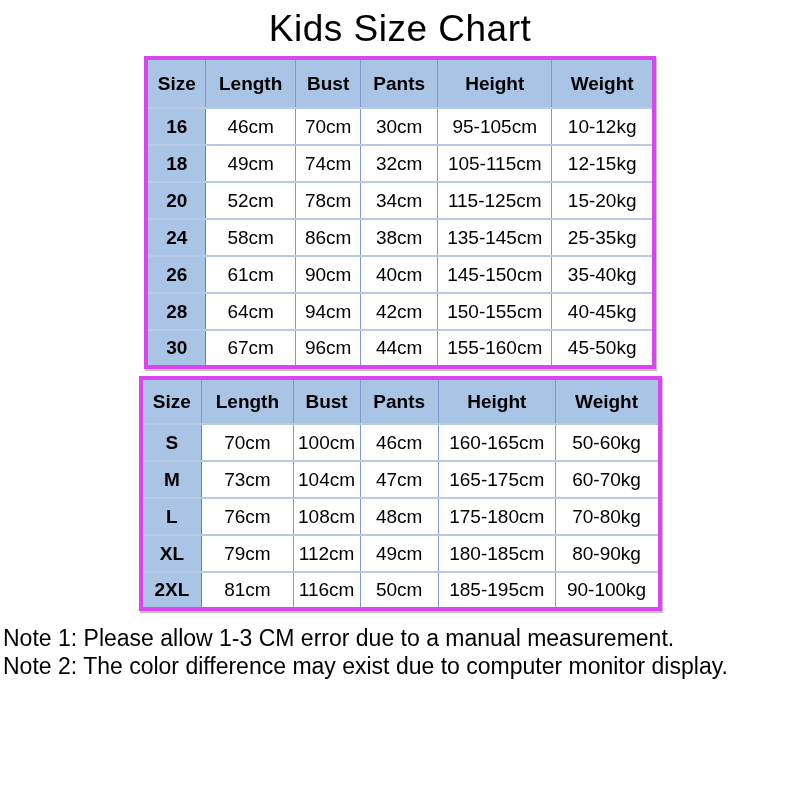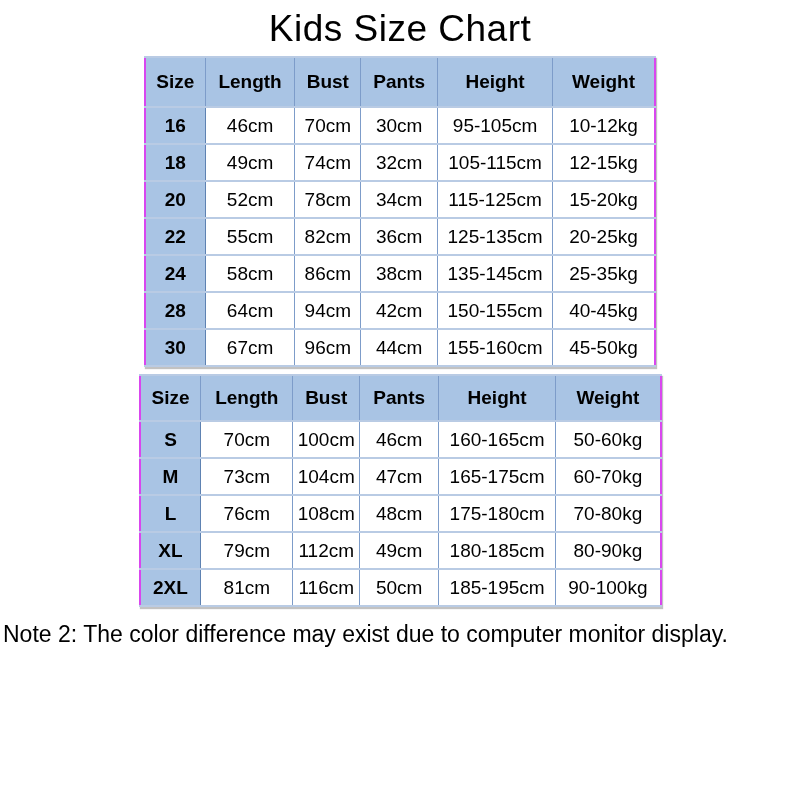--- a/index.html
+++ b/index.html
@@ -24,21 +24,21 @@
     line-height: 1.12;
   }
   .kids-title   { padding-top: 8px; }
   .adults-title { padding-top: 33px; }
 
   table.size-table {
     border-collapse: collapse;
     table-layout: fixed;
     margin: 7px auto 0 auto;
     background: #22c55e;
-    border: 2px solid #d946ef;
+    border: 4px solid #d946ef;
     box-shadow: 1px 2px 1px rgba(120,120,120,0.45);
     padding-left: 24px;
   }
   #kids-table   { width: 512px; }
   #adults-table { width: 523px; }
 
   table.size-table th,
   table.size-table td {
     border-left: 1px solid #7d9cc9;
     border-right: 1px solid #7d9cc9;
@@ -133,34 +133,34 @@
           </tr>
           <tr>
             <th>20</th>
             <td>52cm</td>
             <td>78cm</td>
             <td>34cm</td>
             <td>115-125cm</td>
             <td>15-20kg</td>
           </tr>
           <tr>
-            <th>22</th>
-            <td>55cm</td>
-            <td>82cm</td>
-            <td>36cm</td>
-            <td>125-135cm</td>
-            <td>20-25kg</td>
-          </tr>
-          <tr>
             <th>24</th>
             <td>58cm</td>
             <td>86cm</td>
             <td>38cm</td>
             <td>135-145cm</td>
             <td>25-35kg</td>
+          </tr>
+          <tr>
+            <th>26</th>
+            <td>61cm</td>
+            <td>90cm</td>
+            <td>40cm</td>
+            <td>145-150cm</td>
+            <td>35-40kg</td>
           </tr>
           <tr>
             <th>28</th>
             <td>64cm</td>
             <td>94cm</td>
             <td>42cm</td>
             <td>150-155cm</td>
             <td>40-45kg</td>
           </tr>
           <tr>
@@ -234,16 +234,17 @@
             <td>116cm</td>
             <td>50cm</td>
             <td>185-195cm</td>
             <td>90-100kg</td>
           </tr>
         </tbody>
     </table>
   </section>
 
   <div class="notes">
+    <p>Note 1: Please allow 1-3 CM error due to a manual measurement.</p>
     <p>Note 2: The color difference may exist due to computer monitor display.</p>
   </div>
 
 </div>
 
 </body></html>

